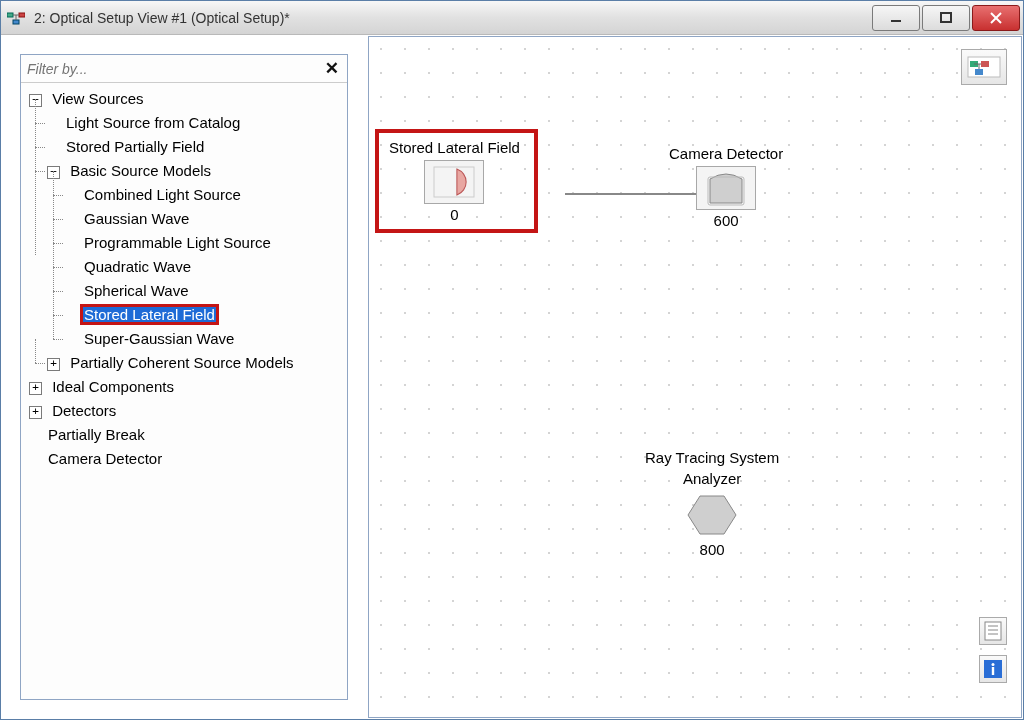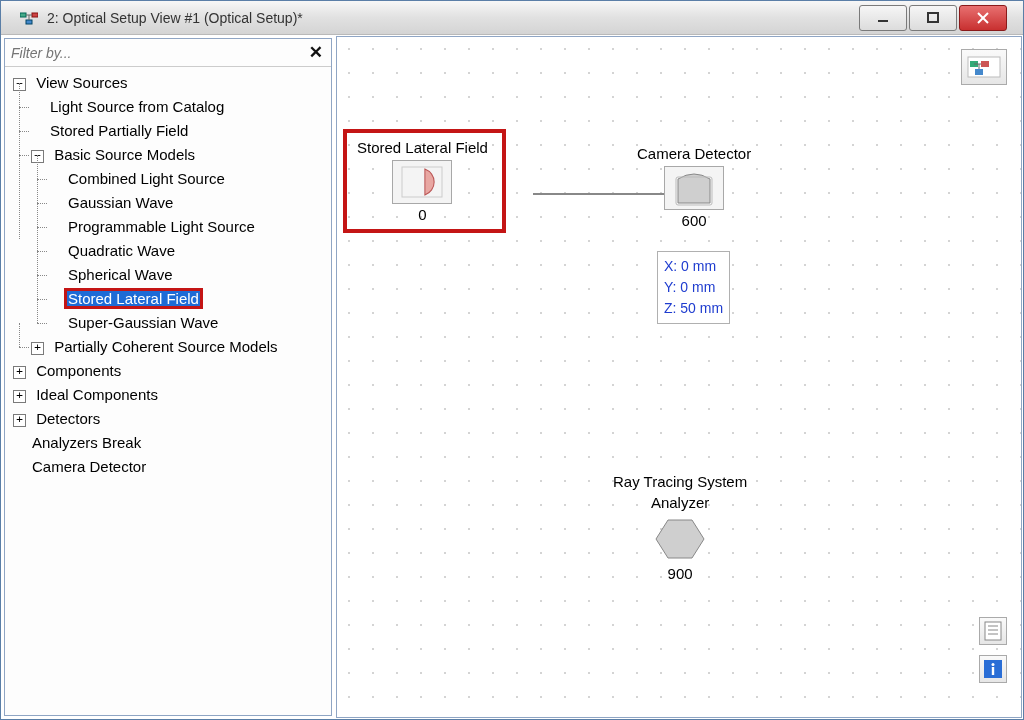--- a/index.html
+++ b/index.html
@@ -18,21 +18,21 @@
     display: flex;
     flex-direction: column;
     position: relative;
   }
   .titlebar {
     height: 34px;
     background: linear-gradient(to bottom, #f7f7f7, #e1e1e1, #d4d4d4);
     border-bottom: 1px solid #b9b9b9;
     display: flex;
     align-items: center;
-    padding: 0 16px;
+    padding: 0 3px;
   }
   .titlebar .icon-area {
     width: 24px;
     height: 24px;
     margin-right: 6px;
     display: flex;
     align-items: center;
     justify-content: center;
   }
   .titlebar .title {
@@ -65,21 +65,21 @@
     display: flex;
     overflow: hidden;
   }
   .sidebar {
     width: 328px;
     border-right: 1px solid #9aa;
     display: flex;
     flex-direction: column;
     background: #fdfdfd;
     border: 1px solid #8fa5c4;
-    margin: 3px;
+    margin: 19px;
   }
   .filter-box {
     display: flex;
     align-items: center;
     border-bottom: 1px solid #ccc;
     padding: 2px 4px;
     height: 28px;
   }
   .filter-input {
     flex: 1;
@@ -296,31 +296,27 @@
                 </ul>
               </li>
               <li>
                 <span class="expander">+</span>
                 <span class="node-label">Partially Coherent Source Models</span>
               </li>
             </ul>
           </li>
           <li>
             <span class="expander">+</span>
-            <span class="node-label">Components</span>
-          </li>
-          <li>
-            <span class="expander">+</span>
             <span class="node-label">Ideal Components</span>
           </li>
           <li>
             <span class="expander">+</span>
             <span class="node-label">Detectors</span>
           </li>
-          <li><span class="spacer"></span><span class="node-label">Analyzers Break</span></li>
+          <li><span class="spacer"></span><span class="node-label">Partially Break</span></li>
           <li><span class="spacer"></span><span class="node-label">Camera Detector</span></li>
         </ul>
       </div>
     </div>
 
     <div class="canvas">
 
       <div class="node red-frame" style="left:6px; top:92px;">
         <div class="label">Stored Lateral Field</div>
         <div class="icon">
@@ -339,35 +335,30 @@
         <div class="label">Camera Detector</div>
         <div class="icon">
           <svg width="56" height="38" viewBox="0 0 56 38">
             <path d="M12 10 Q28 0 44 10 L44 34 L12 34 Z" fill="#cfcfcf" stroke="#888" stroke-width="1"></path>
             <rect x="10" y="8" width="36" height="28" fill="none" stroke="#bbb" stroke-width="1" rx="2"></rect>
           </svg>
         </div>
         <div class="label2">600</div>
       </div>
 
-      <div class="coords" style="left:320px; top:214px;">
-        <div>X: 0 mm</div>
-        <div>Y: 0 mm</div>
-        <div>Z: 50 mm</div>
-      </div>
-
-      <div class="node" style="left:276px; top:436px;">
+
+      <div class="node" style="left:276px; top:412px;">
         <div class="label">Ray Tracing System</div>
         <div>Analyzer</div>
         <div class="icon" style="width:60px;height:48px;background:transparent;border:none;margin-top:4px;">
           <svg width="60" height="46" viewBox="0 0 60 46">
             <polygon points="18,4 42,4 54,23 42,42 18,42 6,23" fill="#cfcfcf" stroke="#888" stroke-width="1"></polygon>
           </svg>
         </div>
-        <div class="label2">900</div>
+        <div class="label2">800</div>
       </div>
 
       <div class="canvas-btn" style="right:14px; top:12px; width:46px; height:36px;">
         <svg width="34" height="22">
           <rect x="1" y="1" width="32" height="20" fill="#fff" stroke="#bbb"></rect>
           <rect x="3" y="5" width="8" height="6" fill="#3a7"></rect>
           <rect x="14" y="5" width="8" height="6" fill="#c55"></rect>
           <rect x="8" y="13" width="8" height="6" fill="#48c"></rect>
           <line x1="7" y1="8" x2="14" y2="8" stroke="#666"></line>
           <line x1="12" y1="8" x2="12" y2="13" stroke="#666"></line>

